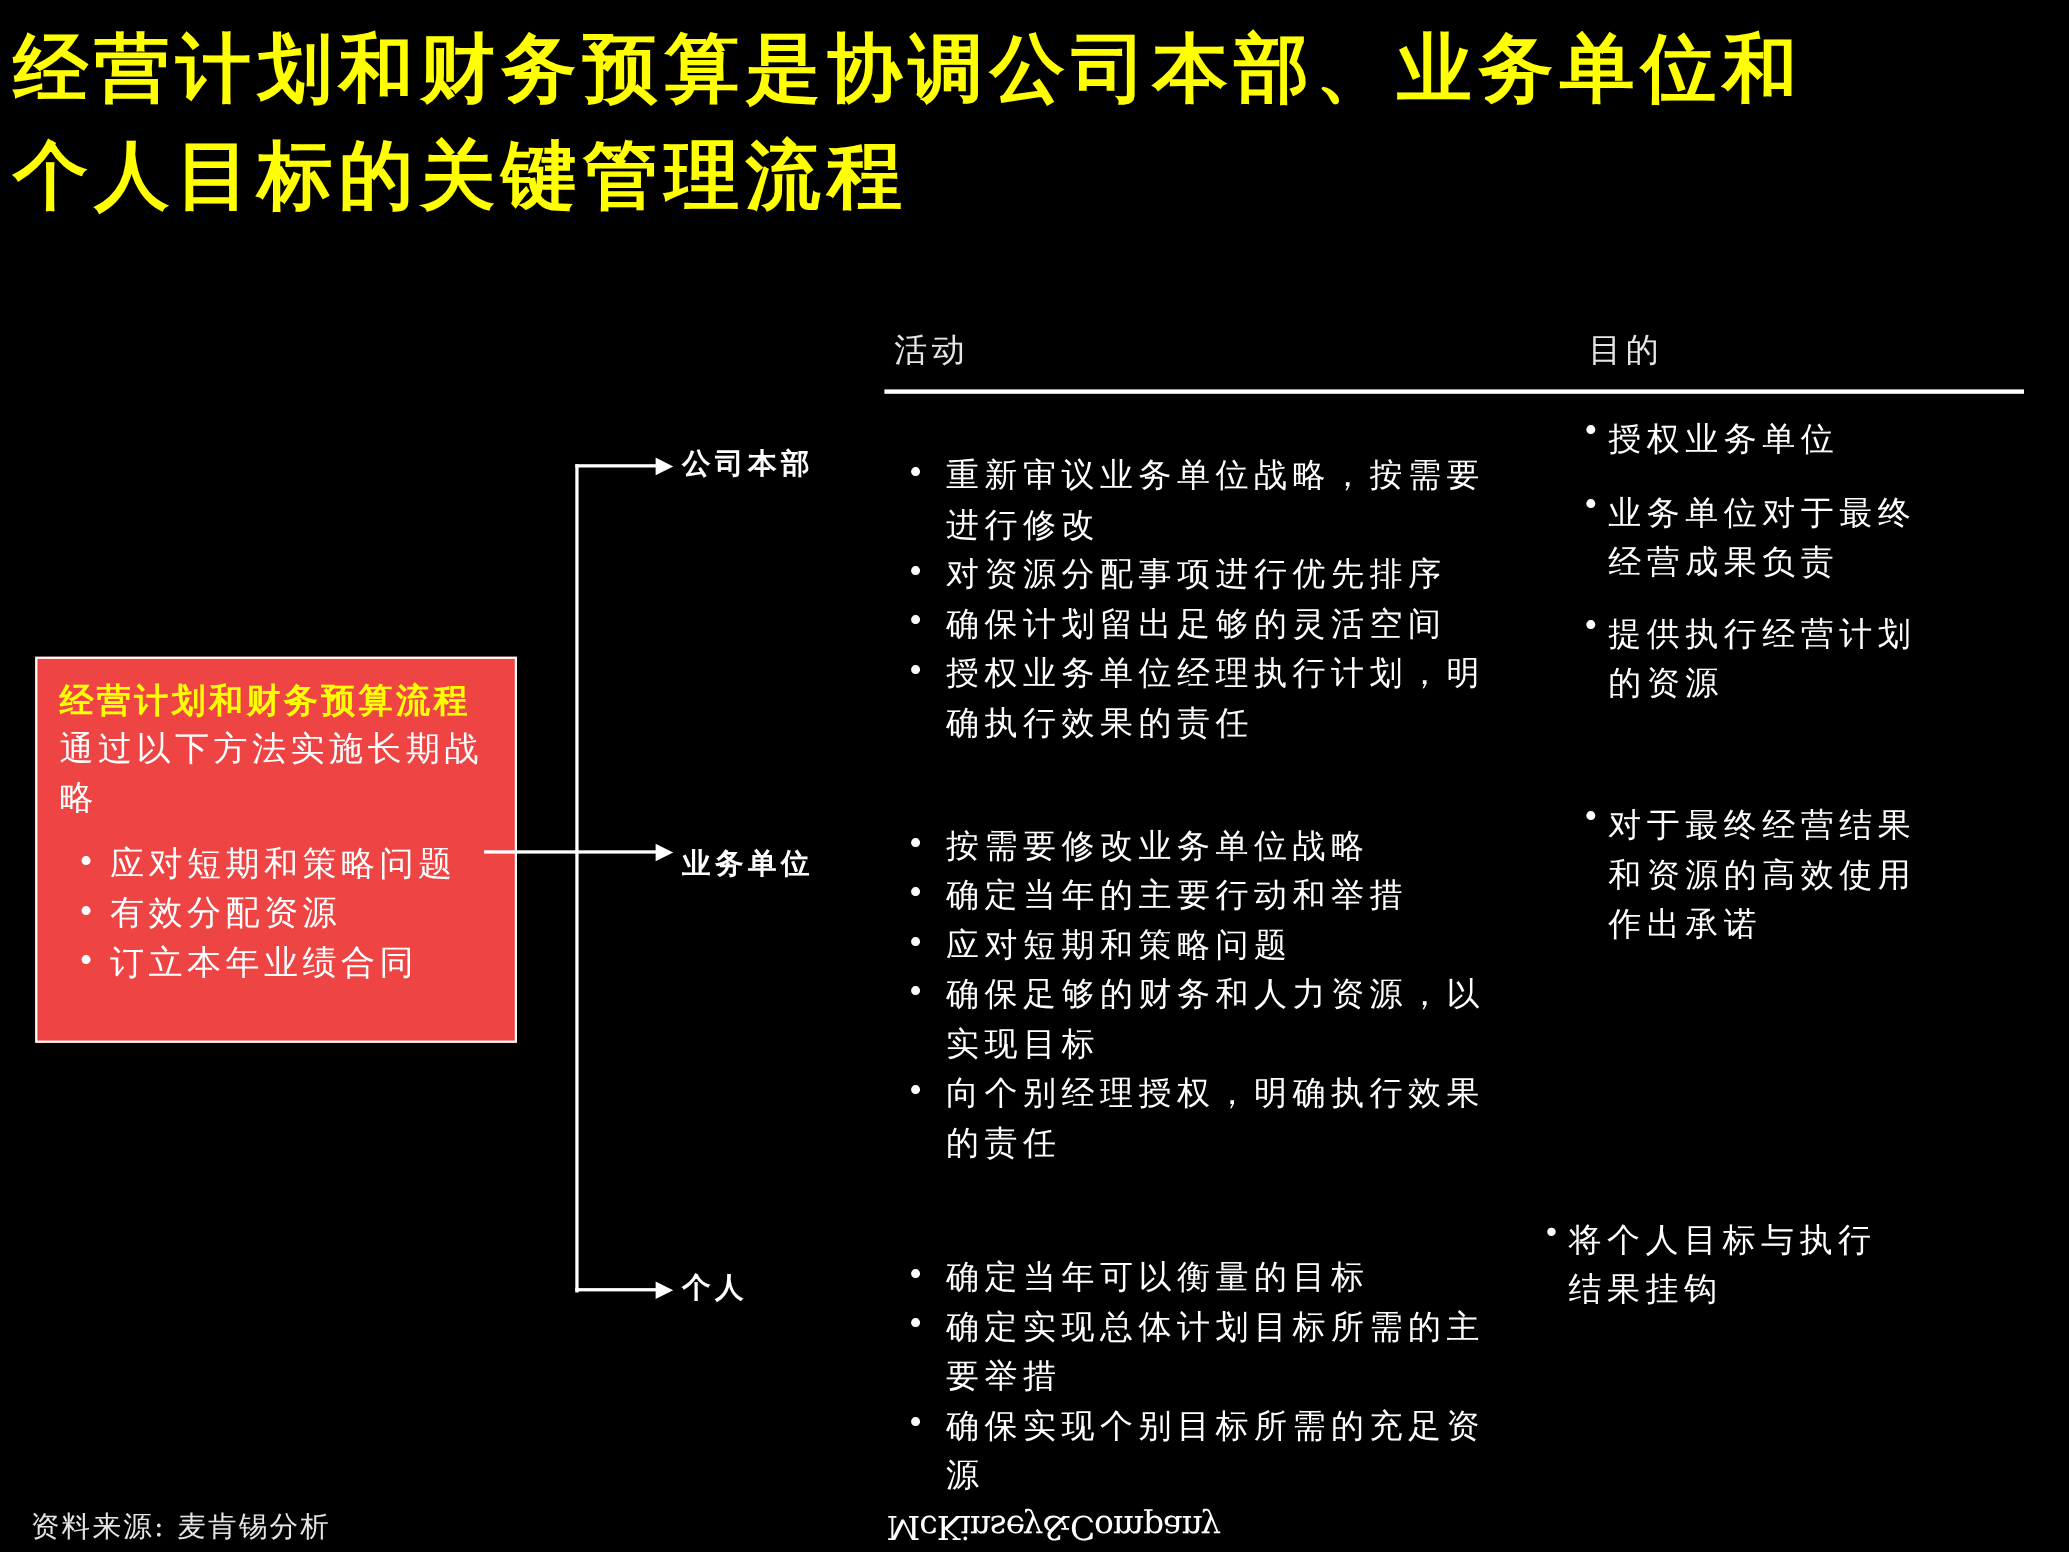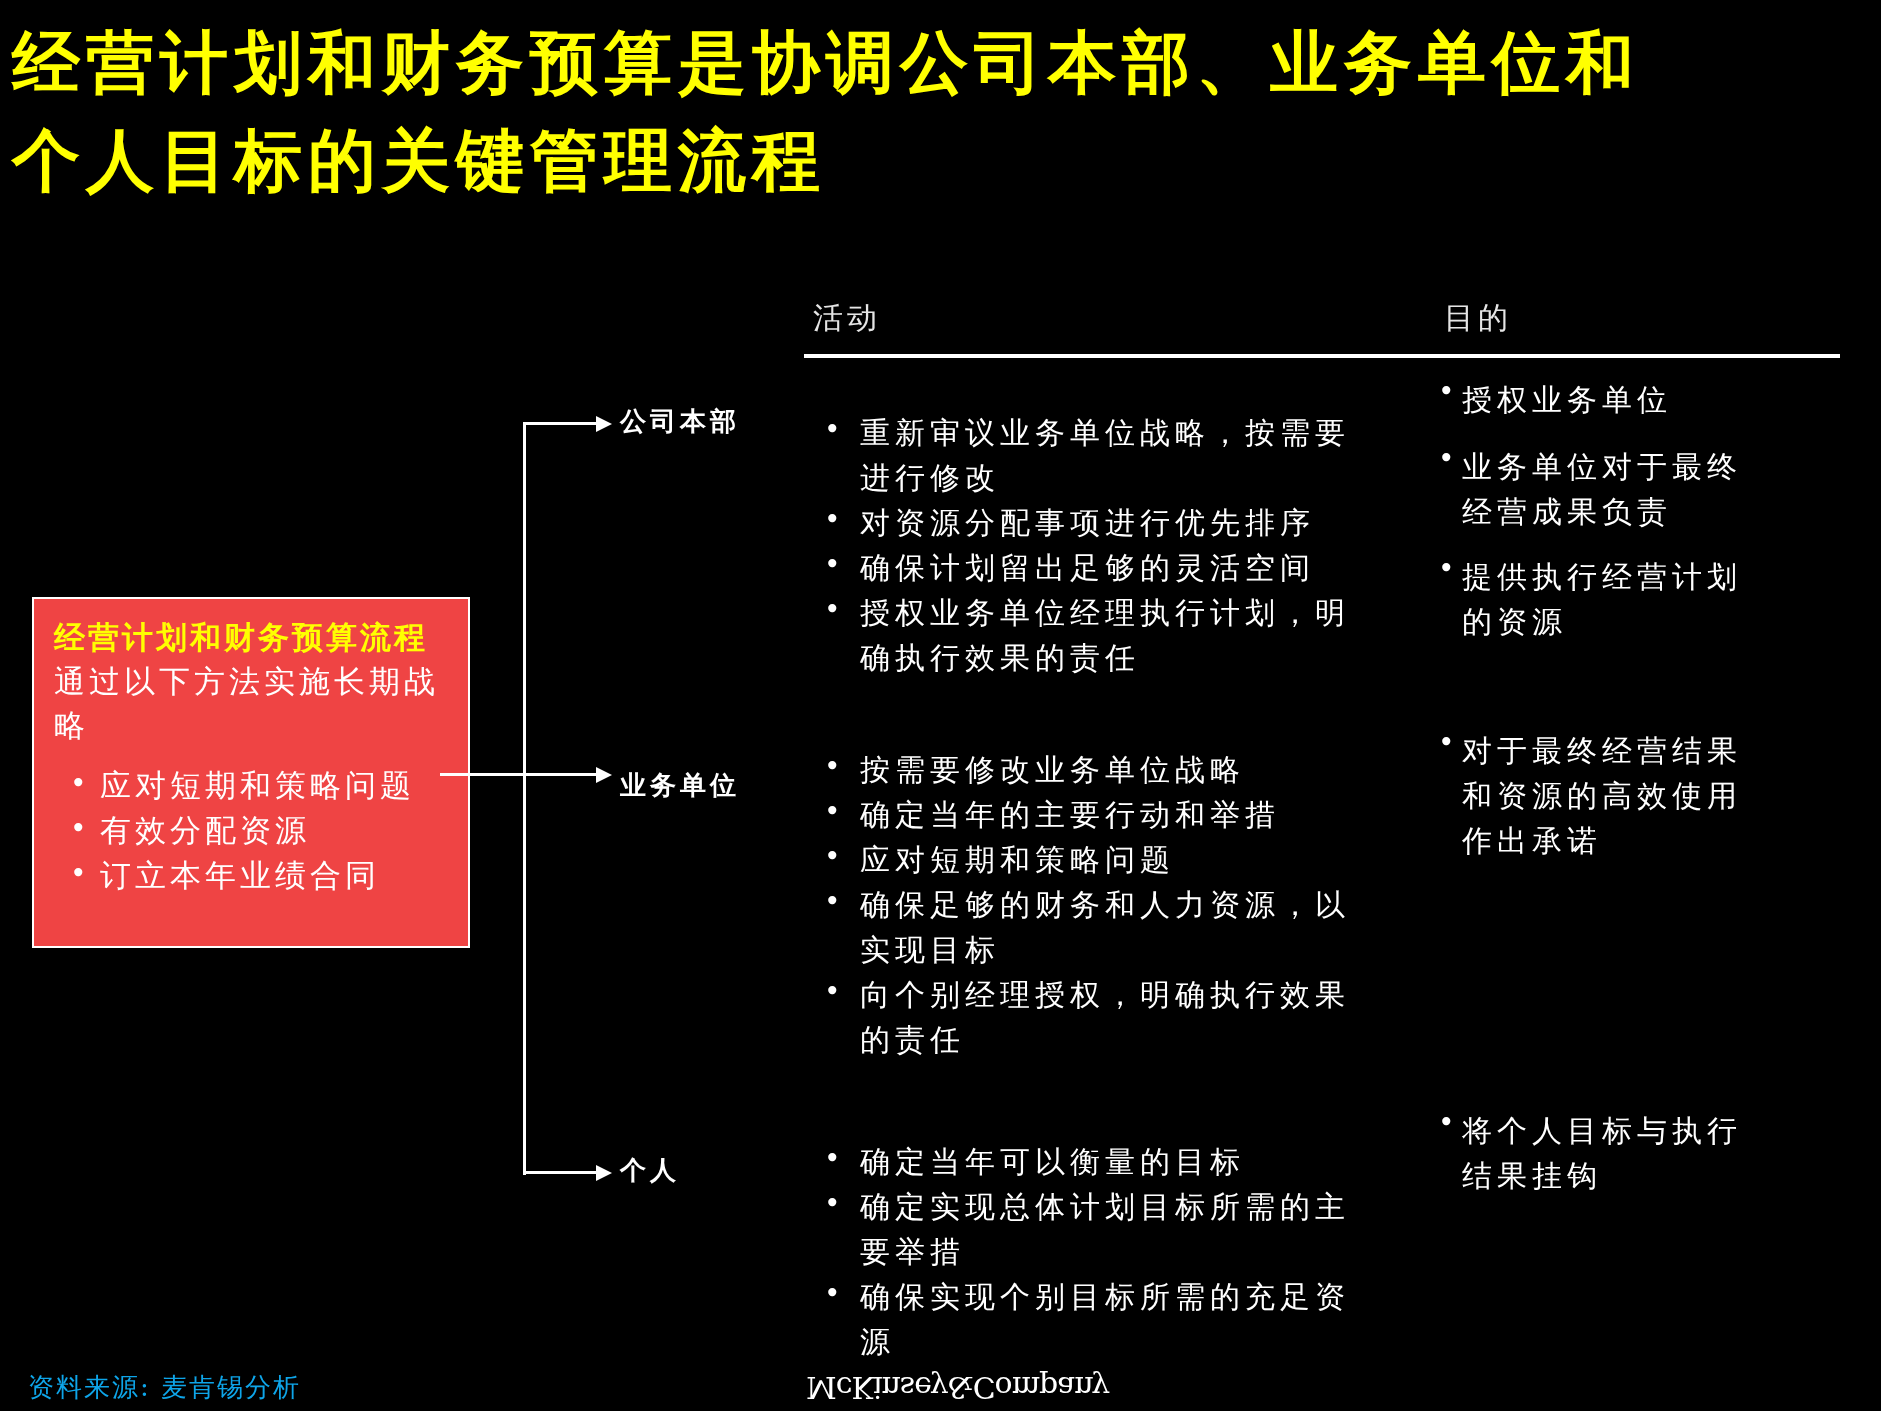--- a/index.html
+++ b/index.html
@@ -48,21 +48,21 @@
       position: relative; padding-left: 40px; font-size: 30px; line-height: 45px;
       letter-spacing: 5px; color: #ffffff;
     }
     .blist li::before { content: "•"; position: absolute; left: 4px; top: -3px; font-size: 28px; }
     .plist { list-style: none; margin: 0; padding: 0; }
     .plist li {
       position: relative; padding-left: 24px; font-size: 30px; line-height: 45px;
       letter-spacing: 5px; color: #ffffff;
     }
     .plist li::before { content: "•"; position: absolute; left: 0; top: -8px; font-size: 28px; }
-    .source { left: 28px; top: 1370px; font-size: 26px; color: #0ea5e9; letter-spacing: 2px; }
+    .source { left: 28px; top: 1370px; font-size: 26px; color: #e5e5e5; letter-spacing: 2px; }
     .logo {
       left: 806px; top: 1370px; font-family: "DejaVu Serif", "Liberation Serif", serif;
       font-size: 30px; color: #ffffff; transform: scaleY(-1); white-space: nowrap; letter-spacing: -1px;
     }
   </style>
 </head>
 <body>
 
 <div class="abs title">
   <span class="line">经营计划和财务预算是协调公司本部、业务单位和</span>
@@ -123,18 +123,18 @@
 <ul class="abs plist" style="left:1438px; top:377px; width:330px;">
   <li style="margin-bottom:22px;">授权业务单位</li>
   <li style="margin-bottom:20px;">业务单位对于最终经营成果负责</li>
   <li>提供执行经营计划的资源</li>
 </ul>
 
 <ul class="abs plist" style="left:1438px; top:728px; width:330px;">
   <li>对于最终经营结果和资源的高效使用作出承诺</li>
 </ul>
 
-<ul class="abs plist" style="left:1438px; top:1108px; width:330px;">
+<ul class="abs plist" style="left:1402px; top:1108px; width:330px;font-family:Liberation Mono, monospace;">
   <li>将个人目标与执行结果挂钩</li>
 </ul>
 
 <div class="abs source">资料来源: 麦肯锡分析</div>
 <div class="abs logo">McKinsey&amp;Company</div>
 
 </body></html>

